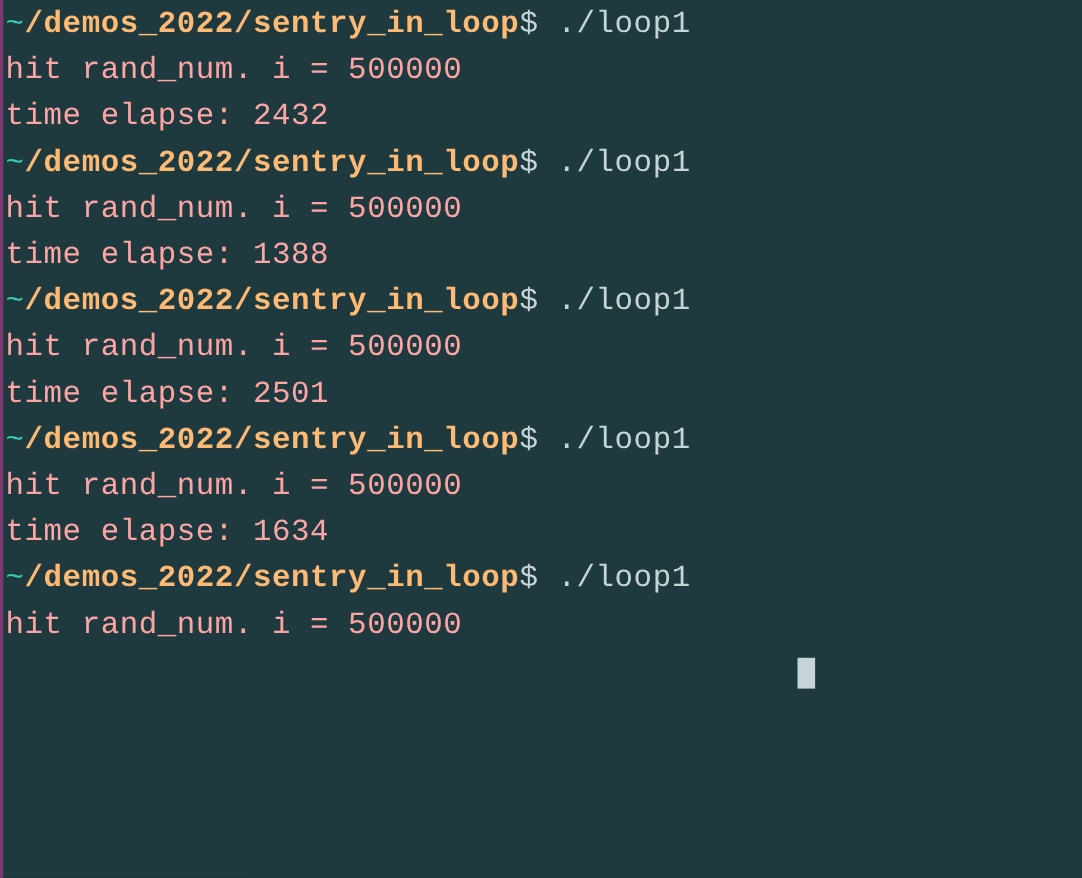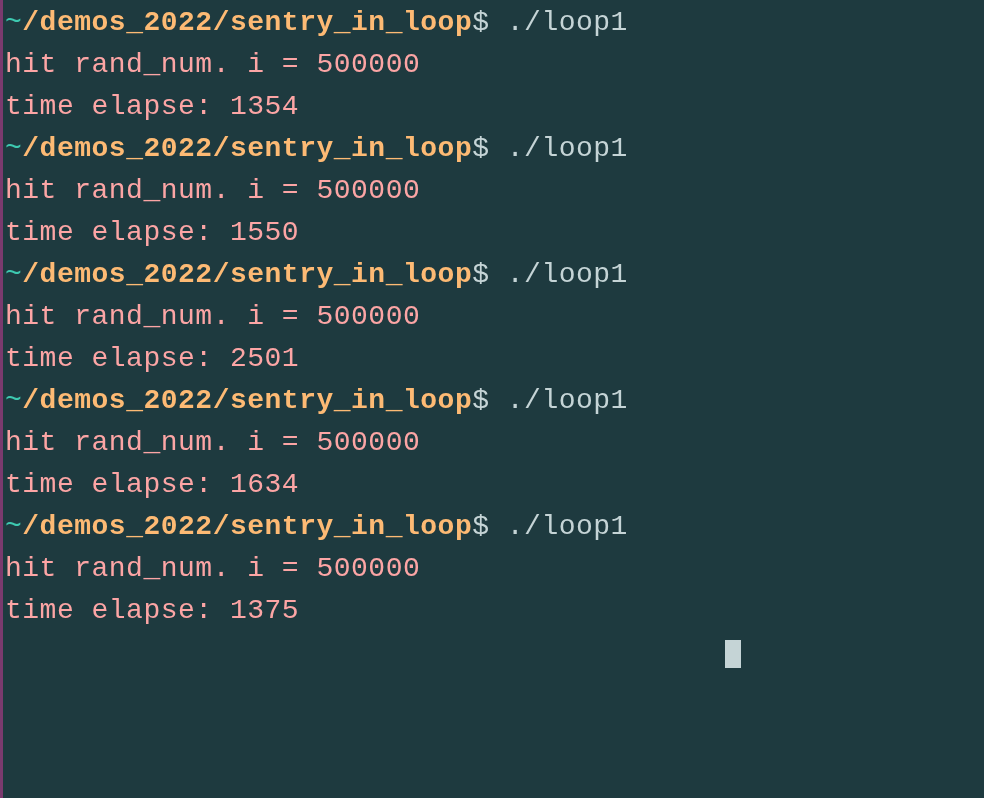--- a/index.html
+++ b/index.html
@@ -55,33 +55,32 @@
       padding-left: 718px;
     }
   </style>
 </head>
 <body>
 
 <div class="terminal">
 
   <div class="line"><span class="prompt-tilde">~</span><span class="prompt-path">/demos_2022/sentry_in_loop</span><span class="prompt-dollar">$ </span><span class="command">./loop1</span></div>
   <div class="line output">hit rand_num. i = 500000</div>
-  <div class="line output">time elapse: 1354</div>
+  <div class="line output">time elapse: 2432</div>
 
   <div class="line"><span class="prompt-tilde">~</span><span class="prompt-path">/demos_2022/sentry_in_loop</span><span class="prompt-dollar">$ </span><span class="command">./loop1</span></div>
   <div class="line output">hit rand_num. i = 500000</div>
-  <div class="line output">time elapse: 1550</div>
+  <div class="line output">time elapse: 1388</div>
 
   <div class="line"><span class="prompt-tilde">~</span><span class="prompt-path">/demos_2022/sentry_in_loop</span><span class="prompt-dollar">$ </span><span class="command">./loop1</span></div>
   <div class="line output">hit rand_num. i = 500000</div>
   <div class="line output">time elapse: 2501</div>
 
   <div class="line"><span class="prompt-tilde">~</span><span class="prompt-path">/demos_2022/sentry_in_loop</span><span class="prompt-dollar">$ </span><span class="command">./loop1</span></div>
   <div class="line output">hit rand_num. i = 500000</div>
   <div class="line output">time elapse: 1634</div>
 
   <div class="line"><span class="prompt-tilde">~</span><span class="prompt-path">/demos_2022/sentry_in_loop</span><span class="prompt-dollar">$ </span><span class="command">./loop1</span></div>
   <div class="line output">hit rand_num. i = 500000</div>
-  <div class="line output">time elapse: 1375</div>
 
   <div class="line cursor-line"><span class="cursor"></span></div>
 
 </div>
 
 </body></html>

